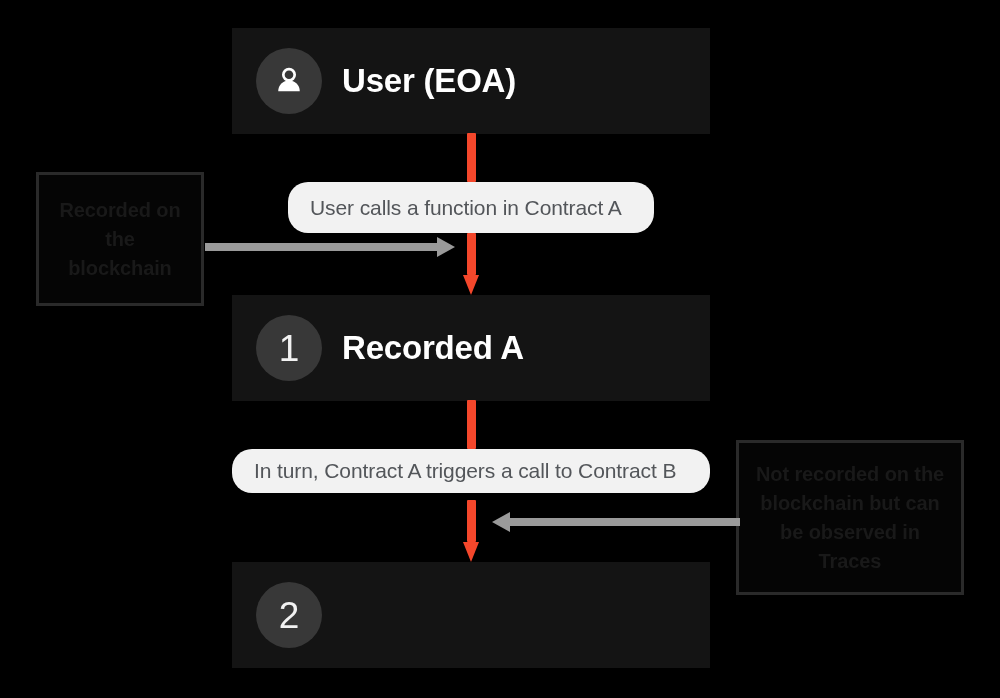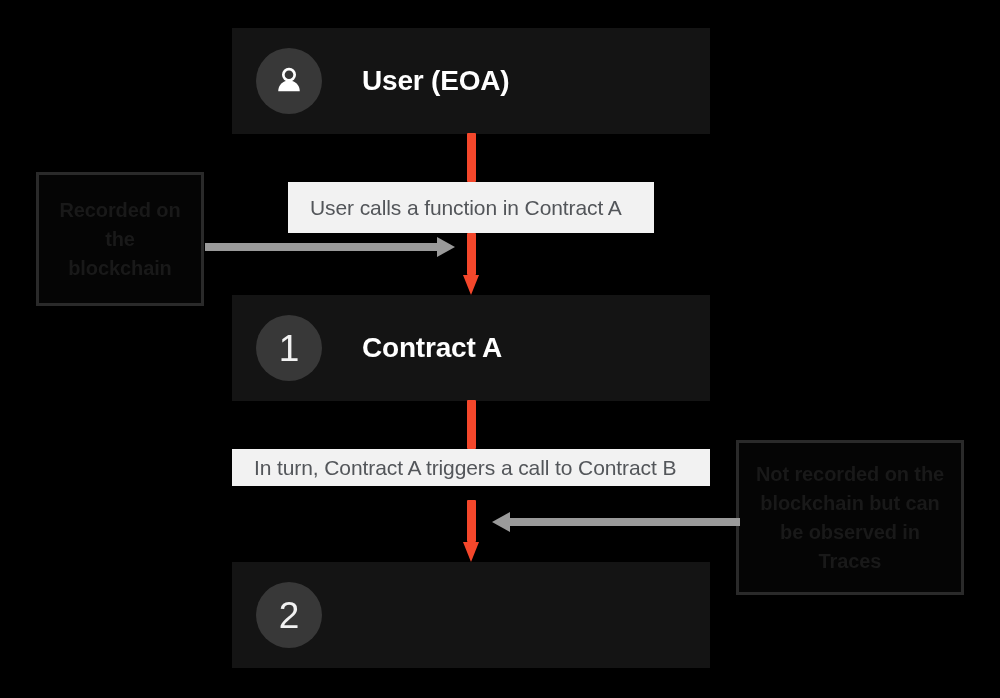--- a/index.html
+++ b/index.html
@@ -52,23 +52,23 @@
   .node-badge .badge-num {
     font-size: 37px;
     font-weight: 400;
     line-height: 1;
     color: #f2f2f2;
     letter-spacing: 0;
   }
   .node-badge svg { display: block; }
 
   .node-label {
-    margin-left: 40px;
+    margin-left: 20px;
     color: #ffffff;
-    font-size: 28px;
+    font-size: 33px;
     font-weight: bold;
     letter-spacing: -0.2px;
     white-space: nowrap;
   }
 
   
   .red-arrow {
     position: absolute;
     left: 463px;
     width: 17px;
@@ -100,23 +100,24 @@
     position: absolute;
     background: #f2f2f2;
     display: flex;
     align-items: center;
     box-sizing: border-box;
     padding: 0 22px;
     color: #53565a;
     font-size: 21px;
     letter-spacing: -0.1px;
     white-space: nowrap;
+    border-radius: 20px;
   }
   #caption-1 { left: 288px; top: 182px; width: 366px; height: 51px; }
-  #caption-2 { left: 232px; top: 449px; width: 478px; height: 37px; }
+  #caption-2 { left: 232px; top: 449px; width: 478px; height: 44px; }
 
   
   .note-box {
     position: absolute;
     background: #050505;
     border: 3px solid #2a2a2a;
     box-sizing: border-box;
     display: flex;
     align-items: center;
     justify-content: center;
@@ -188,21 +189,21 @@
 
   <div class="red-arrow red-full-1">
     <div class="red-shaft" style="top:0;height:42px;"></div>
     <div class="red-head" style="top:42px;"></div>
   </div>
 
   <div class="node-card" id="node-contract-a">
     <div class="node-badge">
       <span class="badge-num">1</span>
     </div>
-    <div class="node-label">Contract A</div>
+    <div class="node-label">Recorded A</div>
   </div>
 
   <div class="red-arrow red-stub-2">
     <div class="red-shaft" style="top:0;bottom:0;"></div>
   </div>
 
   <div class="caption-box" id="caption-2">
     <span>In turn, Contract A triggers a call to Contract B</span>
   </div>
 

